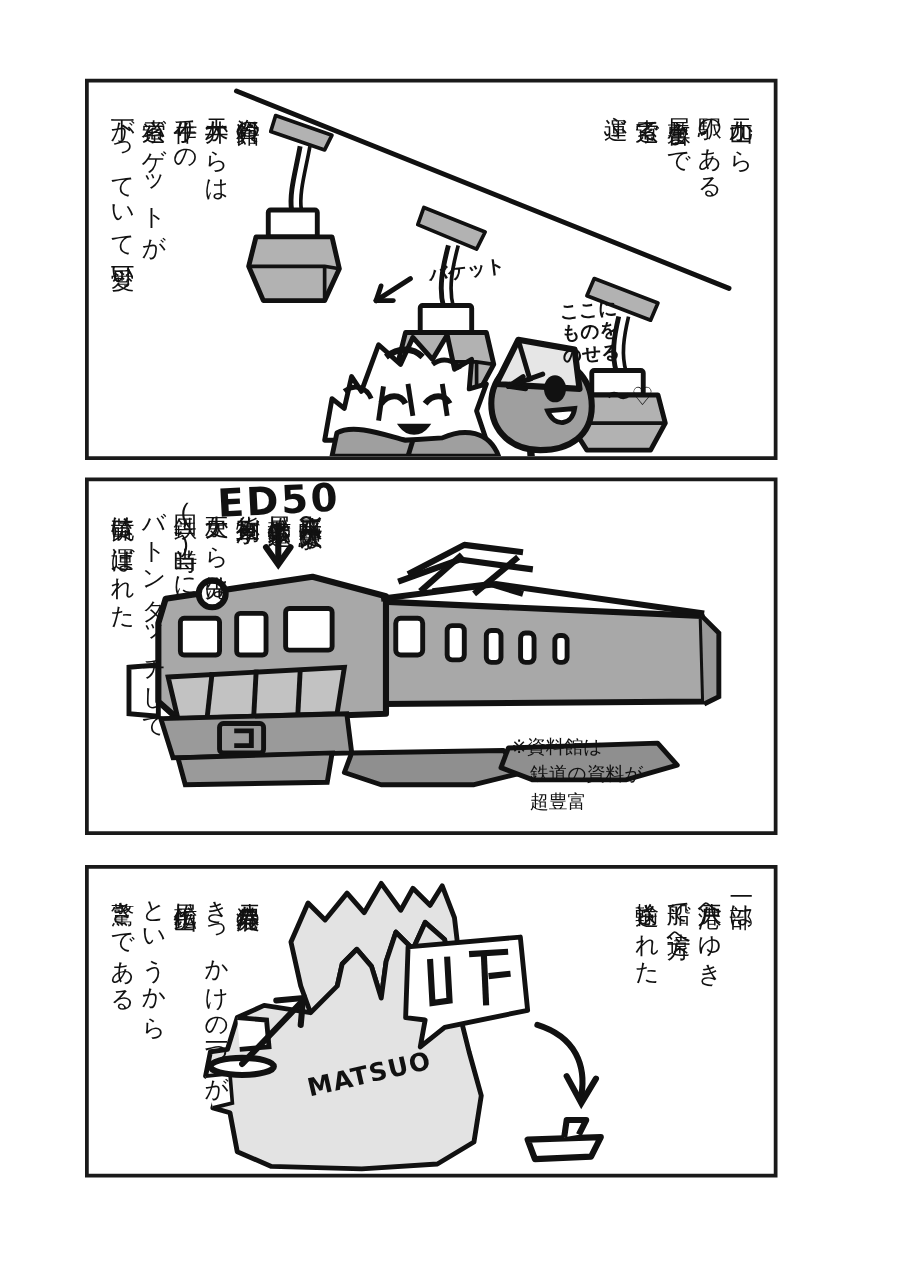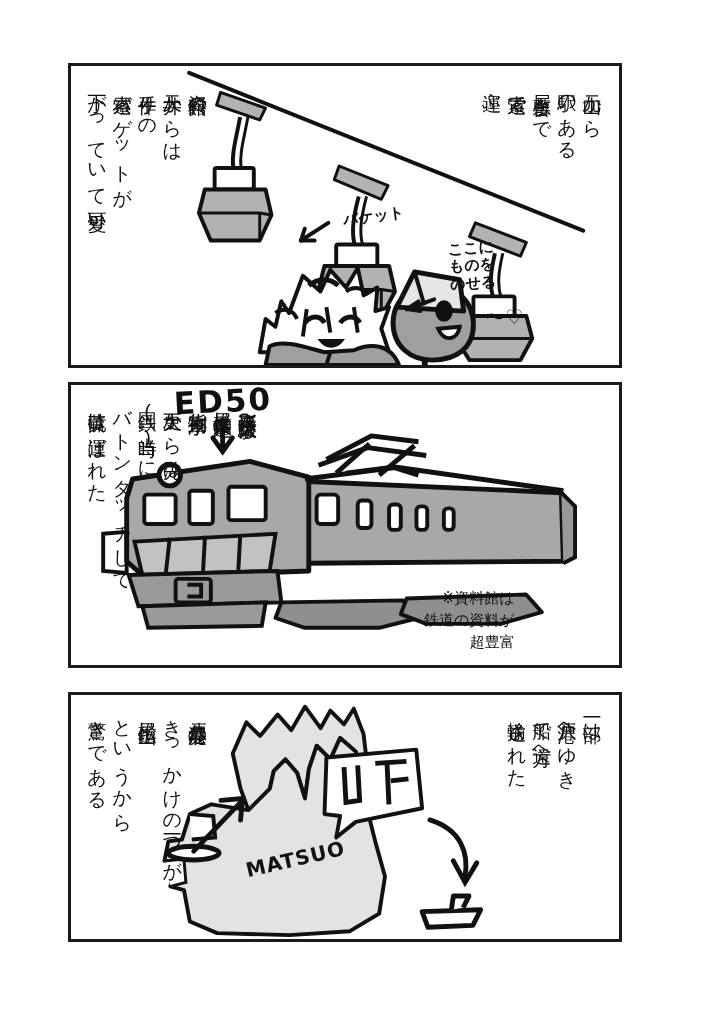--- a/index.html
+++ b/index.html
@@ -56,21 +56,20 @@
     line-height: 1.15;
   }
 
   .note {
     position: absolute;
     font-family: "Liberation Sans", "DejaVu Sans", sans-serif;
     font-size: 15px;
     line-height: 1.45;
     color: #111111;
     white-space: pre;
-    text-align: right;
   }
 
   svg { display: block; }
 
   .art {
     position: absolute;
     left: 0; top: 0;
     width: 100%;
     height: 100%;
     pointer-events: none;

